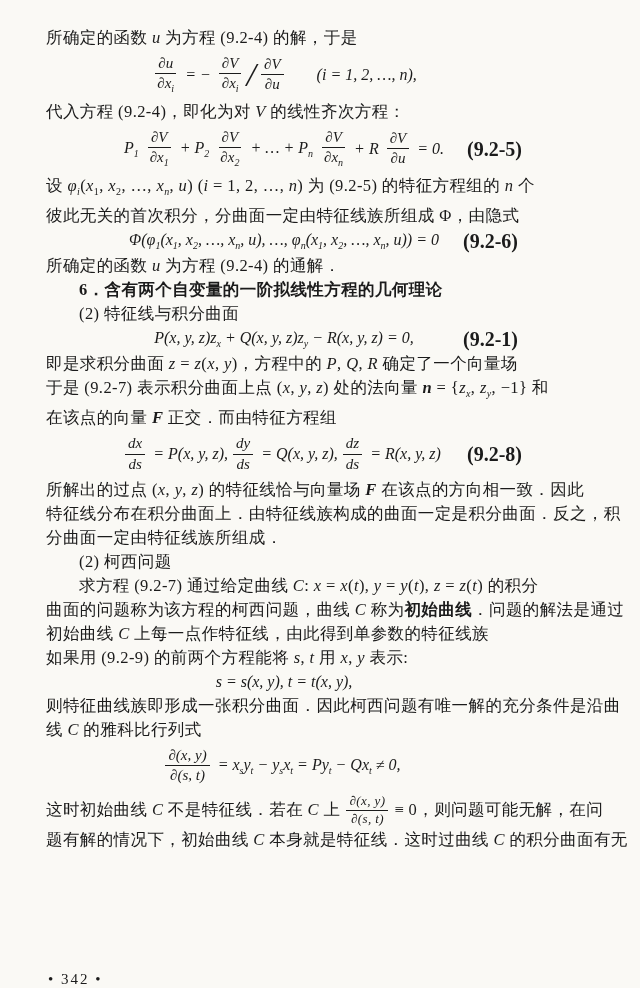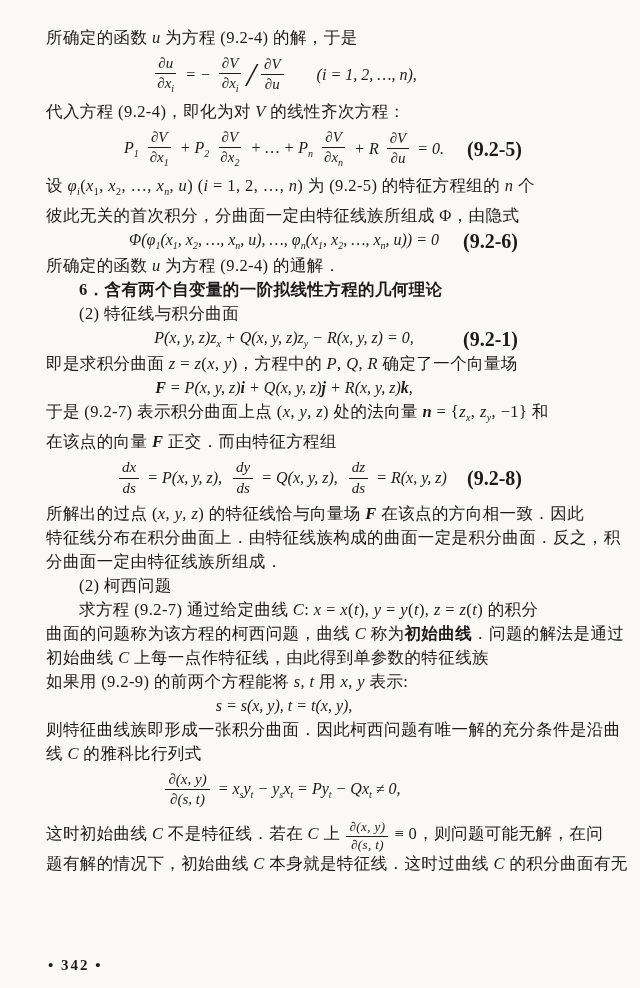--- a/index.html
+++ b/index.html
@@ -25,25 +25,25 @@
   .eqrow.flat{margin:3px 4px;}
   .frac{display:inline-flex;flex-direction:column;align-items:center;
         vertical-align:middle;margin:0 3px;font-size:15px;line-height:1.15;}
   .frac .num{padding:0 3px 1px 3px;border-bottom:1.4px solid var(--ink,#1b1b1b);}
   .frac .den{padding:1px 3px 0 3px;font-style:italic;}
   .mtext{margin:0 5px;white-space:nowrap;}
   .bigslash{font-size:34px;font-style:italic;margin:0 2px;line-height:1;}
   .cond{margin-left:30px;white-space:nowrap;}
   .tag{position:absolute;right:0;top:50%;transform:translateY(-50%);
        font-weight:600;font-style:normal;font-size:20px;white-space:nowrap;}
-  .gap{margin-left:6px;}
-  .inline-frac-line{display:flex;align-items:flex-end;white-space:nowrap;
+  .gap{margin-left:0;}
+  .inline-frac-line{display:flex;align-items:center;white-space:nowrap;
         font-size:16.5px;line-height:36px;letter-spacing:.4px;margin-top:8px;}
   .inline-frac-line .frac{font-size:13px;margin:0 6px;}
-  .pageno{position:absolute;left:48px;bottom:14px;font-size:15px;font-weight:bold;
+  .pageno{position:absolute;left:48px;bottom:0;font-size:15px;font-weight:normal;
           letter-spacing:2px;}
 </style>
 </head>
 <body>
 
 <div class="page">
 
   <div class="ln">所确定的函数 <i>u</i> 为方程 (9.2-4) 的解，于是</div>
 
   <div class="eqrow tall">
@@ -104,23 +104,20 @@
   <div class="ln ind2 bold">6．含有两个自变量的一阶拟线性方程的几何理论</div>
   <div class="ln ind2">(2) 特征线与积分曲面</div>
 
   <div class="eqrow flat">
     <span class="m">P(x, y, z)z<sub>x</sub> + Q(x, y, z)z<sub>y</sub> − R(x, y, z) = 0,</span>
     <span class="tag">(9.2-1)</span>
   </div>
 
   <div class="ln">即是求积分曲面 <i>z</i> = <i>z</i>(<i>x</i>, <i>y</i>)，方程中的 <i>P</i>, <i>Q</i>, <i>R</i> 确定了一个向量场</div>
 
-  <div class="eqrow flat">
-    <span class="m"><b>F</b> = P(x, y, z)<b>i</b> + Q(x, y, z)<b>j</b> + R(x, y, z)<b>k</b>,</span>
-  </div>
 
   <div class="ln">于是 (9.2-7) 表示积分曲面上点 (<i>x</i>, <i>y</i>, <i>z</i>) 处的法向量 <b><i>n</i></b> = {<i>z<sub>x</sub></i>, <i>z<sub>y</sub></i>, −1} 和</div>
   <div class="ln">在该点的向量 <b><i>F</i></b> 正交．而由特征方程组</div>
 
   <div class="eqrow tall">
     <span class="frac m">
       <span class="num">dx</span>
       <span class="den">ds</span>
     </span>
     <span class="mtext m">= P(x, y, z),</span>

